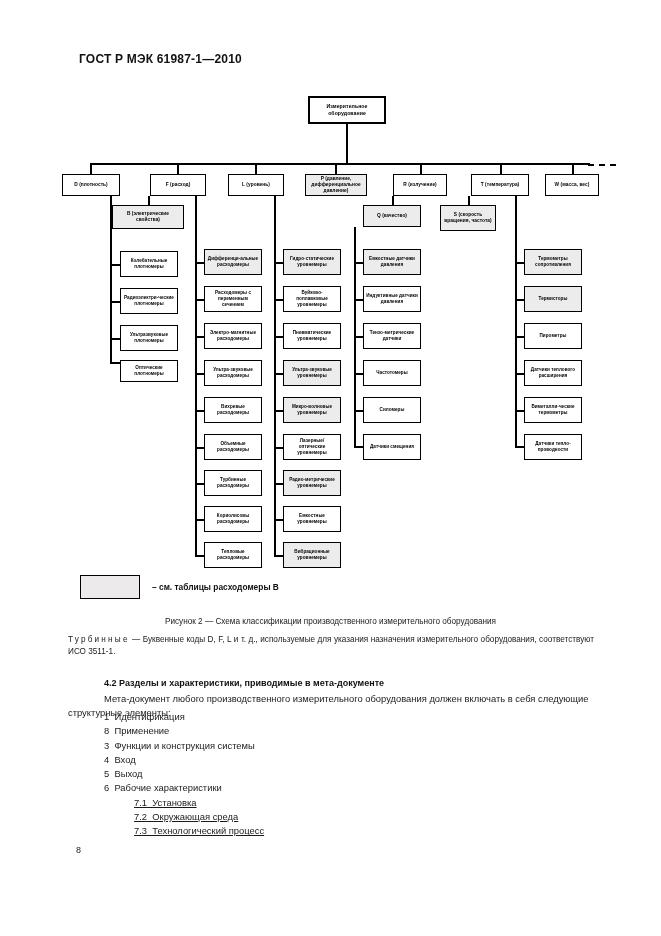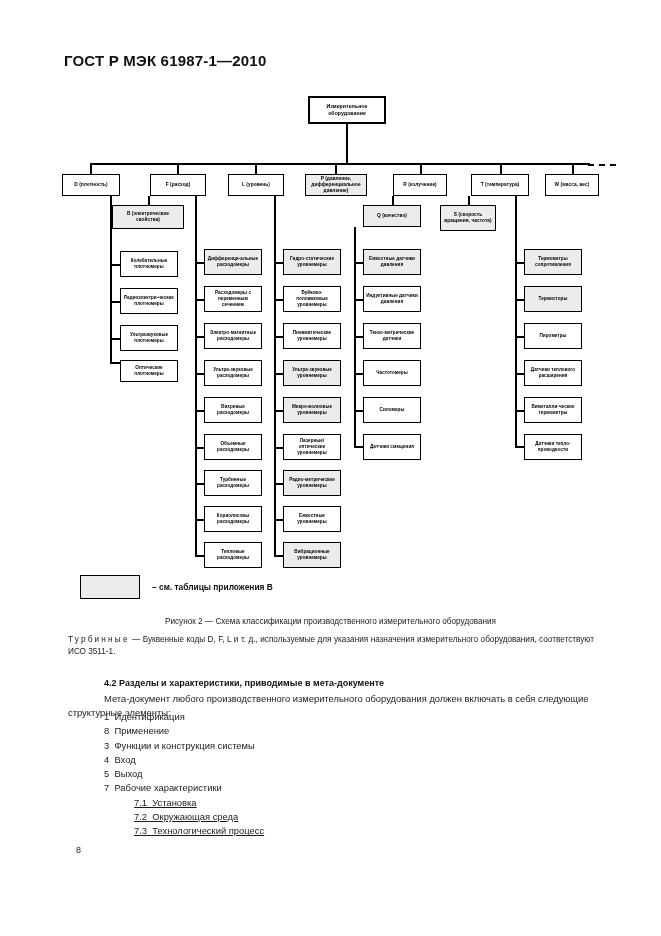--- a/index.html
+++ b/index.html
@@ -8,22 +8,22 @@
     background:#ffffff;
     font-family:"Liberation Sans", sans-serif;
     color:#1b1b1b;
     position:relative;
     overflow:hidden;
   }
   .page { position:absolute; inset:0; }
 
   
   .doc-header {
-    position:absolute; left:64px; top:52px;
-    font-size:15px; font-weight:bold; letter-spacing:.2px;
+    position:absolute; left:79px; top:52px;
+    font-size:12px; font-weight:bold; letter-spacing:.2px;
     color:#111;
   }
 
   
   .figure { position:absolute; left:0; top:82px; width:661px; height:500px; }
 
   .box {
     position:absolute;
     border:1.6px solid #000;
     background:#fff;
@@ -214,40 +214,40 @@
 
     <div class="box shaded" style="left:524px; top:167px; width:58px; height:26px;">Термометры сопротивления</div>
     <div class="box shaded" style="left:524px; top:204px; width:58px; height:26px;">Термисторы</div>
     <div class="box" style="left:524px; top:241px; width:58px; height:26px;">Пирометры</div>
     <div class="box" style="left:524px; top:278px; width:58px; height:26px;">Датчики теплового расширения</div>
     <div class="box" style="left:524px; top:315px; width:58px; height:26px;">Биметалли-ческие термометры</div>
     <div class="box" style="left:524px; top:352px; width:58px; height:26px;">Датчики тепло-проводности</div>
   </div>
 
   <div class="legend-box"></div>
-  <div class="legend-text">– см. таблицы приложения В</div>
+  <div class="legend-text">– см. таблицы расходомеры В</div>
 
   <div class="fig-caption">Рисунок 2 — Схема классификации производственного измерительного оборудования</div>
 
   <div class="note">
     <span class="nlabel">Турбинные</span><span> — Буквенные коды D, F, L и т. д., используемые для указания назначения измерительного оборудования, соответствуют ИСО 3511-1.</span>
   </div>
 
   <div class="sec-title">4.2  Разделы и характеристики, приводимые в мета-документе</div>
   <div class="para">
     <span class="indent">Мета-документ любого производственного измерительного оборудования должен включать в себя следующие структурные элементы:</span>
   </div>
 
   <ul class="list" id="struct-list">
       <li>1  Идентификация</li>
       <li>8  Применение</li>
       <li>3  Функции и конструкция системы</li>
       <li>4  Вход</li>
       <li>5  Выход</li>
-      <li>7  Рабочие характеристики</li>
+      <li>6  Рабочие характеристики</li>
       <li class="sub">7.1  Установка</li>
       <li class="sub">7.2  Окружающая среда</li>
       <li class="sub">7.3  Технологический процесс</li>
     </ul>
 
   <div class="page-num">8</div>
 
 </div>
 
 </body></html>

